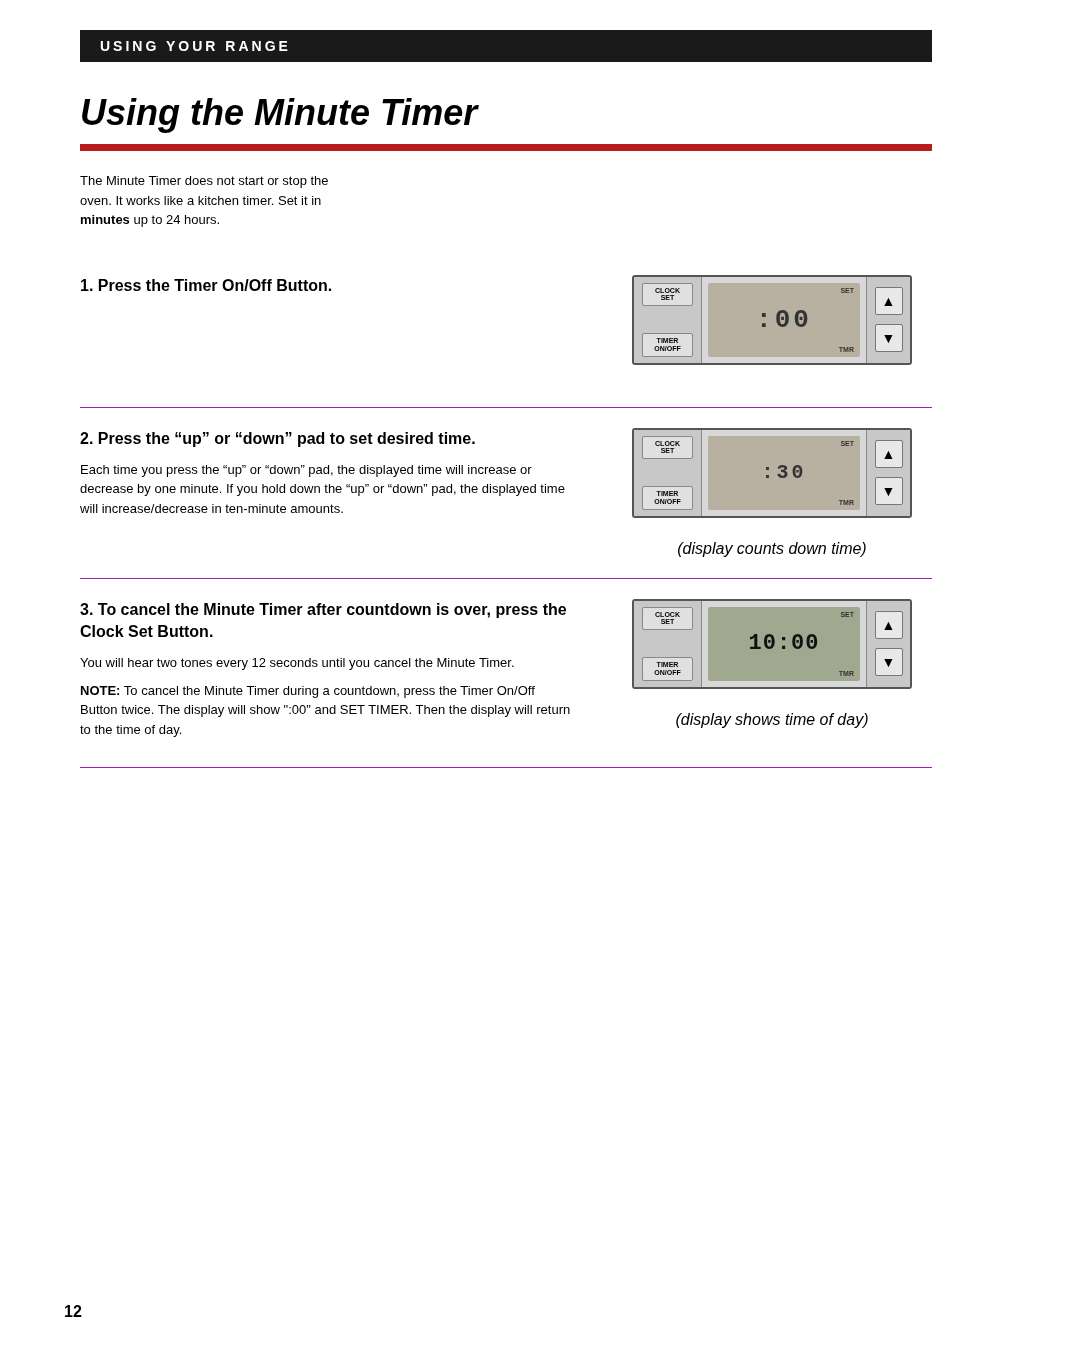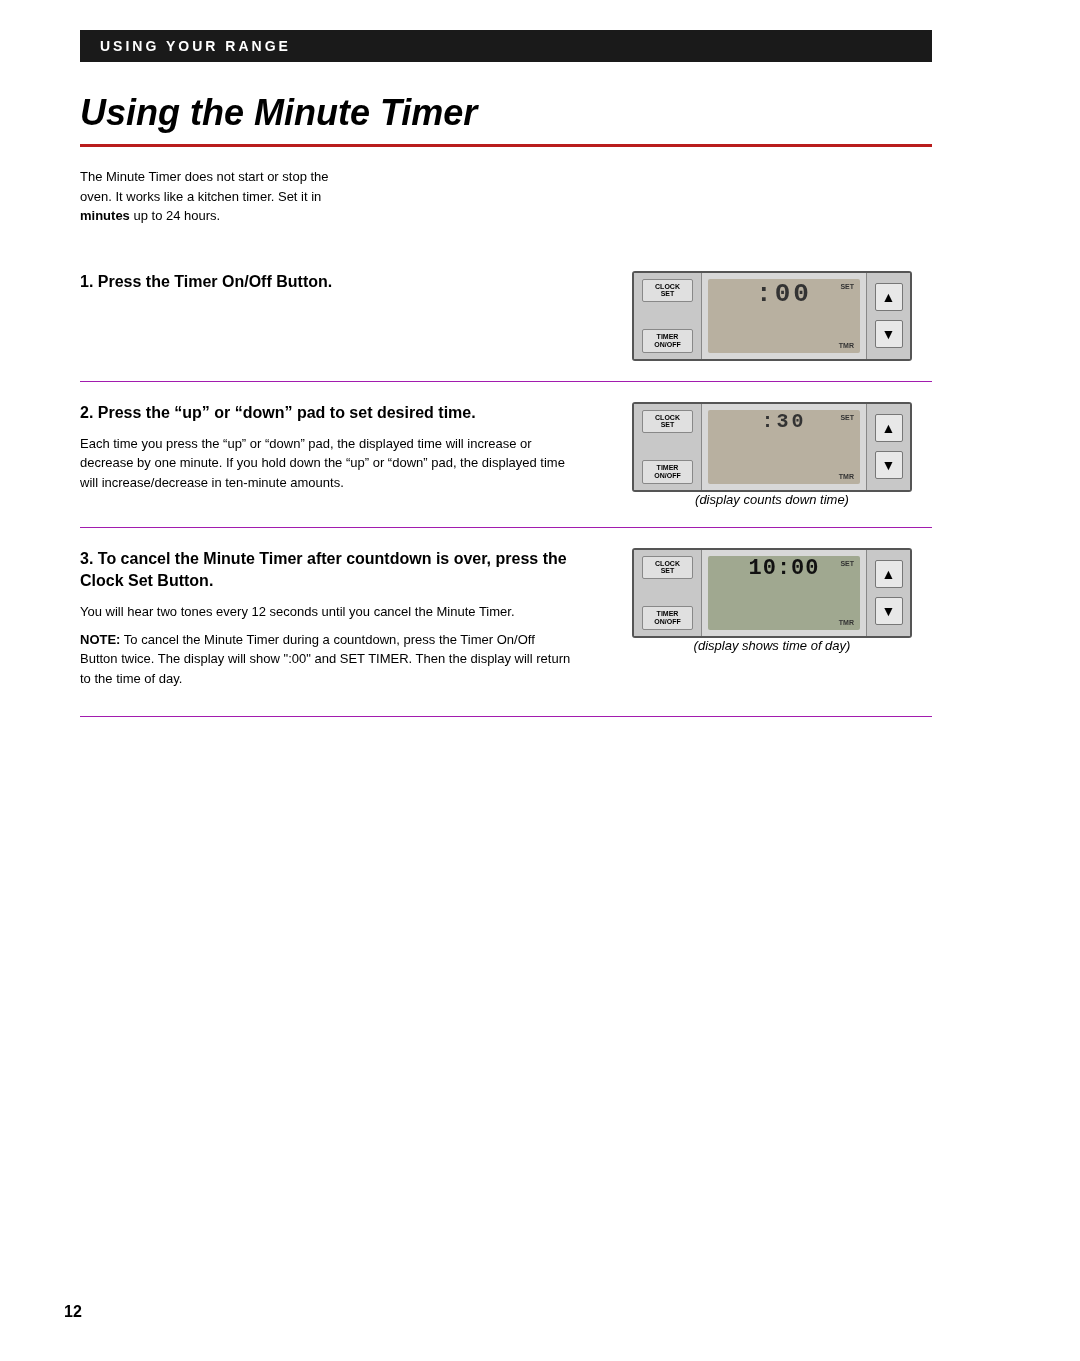--- a/index.html
+++ b/index.html
@@ -29,21 +29,21 @@
       font-size: 14px;
       font-weight: bold;
       text-align: left;
     }
 
     
     .page-title {
       font-size: 36px;
       font-weight: 900;
       font-style: italic;
-      border-bottom: 3px solid #b91c1c;
+      border-bottom: 7px solid #b91c1c;
       padding-bottom: 10px;
       margin-bottom: 20px;
     }
 
     
     .intro-text {
       font-size: 13px;
       line-height: 1.5;
       margin-bottom: 25px;
       max-width: 480px;
@@ -99,23 +99,23 @@
     .step-body p {
       margin-bottom: 8px;
     }
 
     .step-body strong {
       font-weight: bold;
     }
 
     
     .diagram-caption {
-      font-size: 13px;
+      font-size: 16px;
       font-style: italic;
-      margin-top: 0;
+      margin-top: 22px;
       text-align: left;
     }
 
     
     .control-panel {
       display: flex;
       flex-direction: row;
       align-items: stretch;
       border: 2px solid #555;
       background: #d8d8d8;
@@ -147,20 +147,21 @@
       cursor: pointer;
     }
 
     .panel-btn.clock-btn {
       margin-bottom: 4px;
     }
 
     .panel-display {
       flex: 1;
       display: flex;
+      align-items: center;
       justify-content: center;
       background: #b8b0a0;
       position: relative;
       margin: 6px;
       border-radius: 2px;
     }
 
     .display-label-set {
       position: absolute;
       top: 4px;

